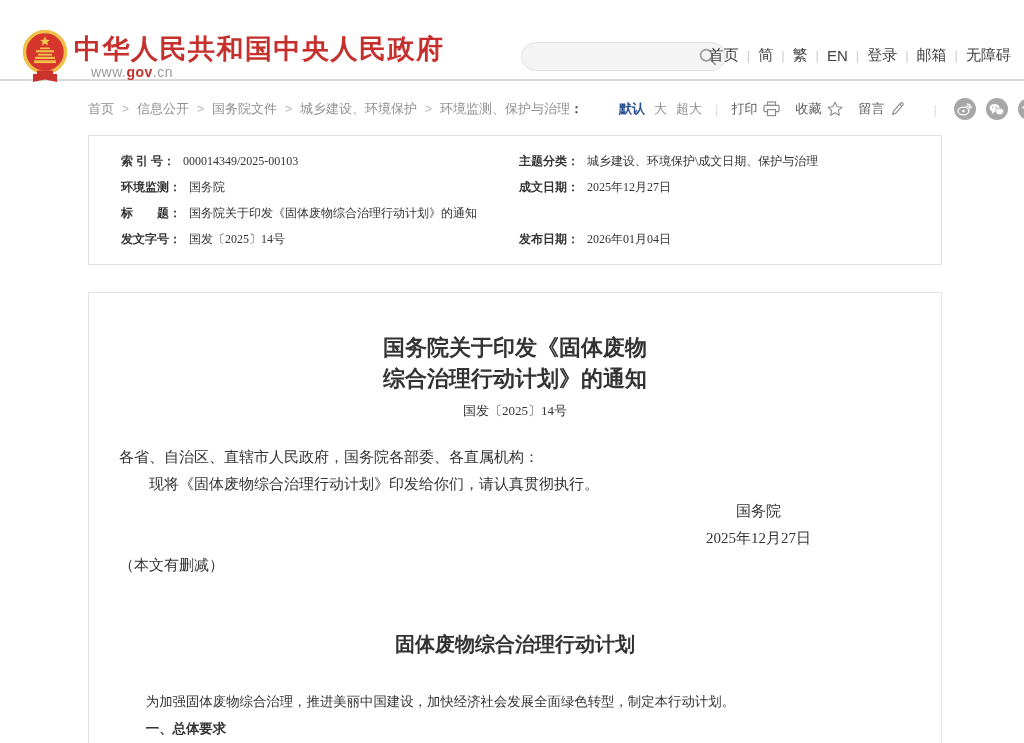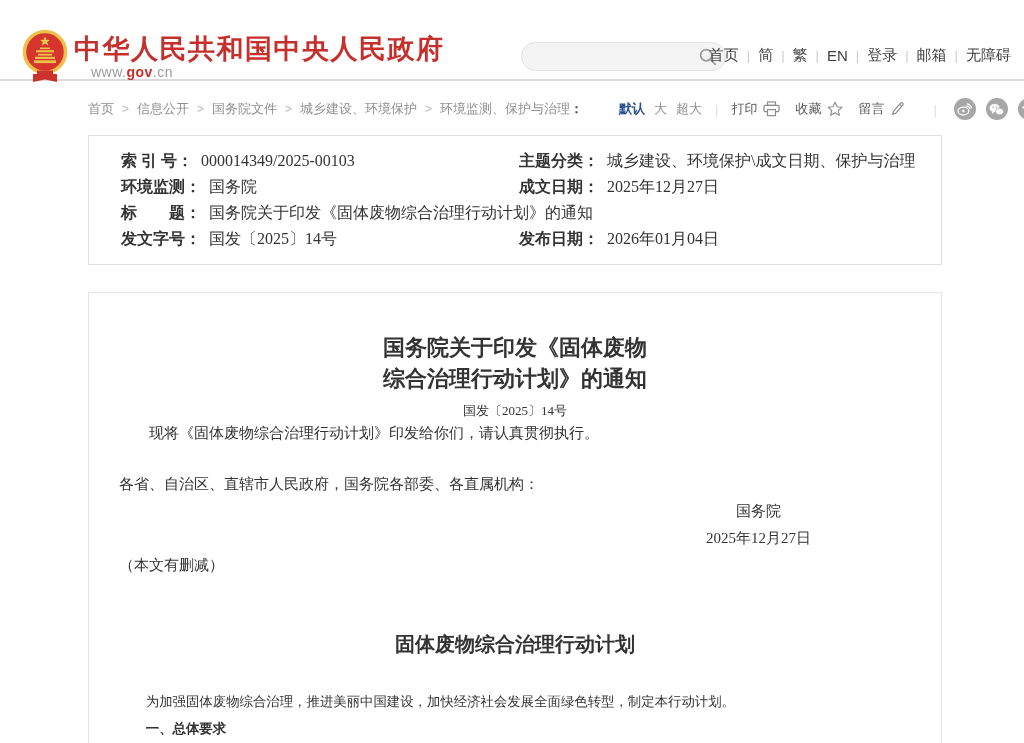--- a/index.html
+++ b/index.html
@@ -35,21 +35,21 @@
   .fs-opt.active { color:#29508f; font-weight:bold;padding-left:27px; }
   .bar-sep { color:#dedede; margin:0 13px; }
   .tool-action { display:flex; align-items:center; color:#5a5a5a; margin-right:15px; cursor:pointer; }
   .tool-action svg { margin-left:6px; }
   .shares { display:flex; gap:10px; margin-left:4px; }
   .share-circle { width:22px; height:22px; border-radius:50%; background:#a7a7a7;
                   display:flex; align-items:center; justify-content:center; cursor:pointer; }
   
   .meta-box { margin:14px 0 0 88px; width:854px; border:1px solid #e0e0e0;
               padding:12px 0 12px 32px; font-family:"Liberation Serif","DejaVu Serif",serif;
-              font-size:16px; color:#333; }
+              font-size:12px; color:#333; }
   .meta-row { display:flex; line-height:26px; }
   .meta-cell { display:flex; }
   .meta-cell.left { width:398px; }
   .meta-cell.left.wide { width:auto; }
   .meta-cell.right { flex:1; }
   .mlabel { font-weight:bold; white-space:pre; }
   .mvalue { margin-left:8px; white-space:pre; }
   
   .doc-box { margin:27px 0 0 88px; width:854px; height:470px; border:1px solid #e4e4e4;
              padding:39px 30px 0 30px; font-family:"Liberation Serif","DejaVu Serif",serif; color:#333; }
@@ -217,22 +217,22 @@
   </div>
 </div>
 
 <div class="doc-box">
   <div class="doc-title">
     <div>国务院关于印发《固体废物</div>
     <div>综合治理行动计划》的通知</div>
   </div>
   <div class="doc-number">国发〔2025〕14号</div>
 
+  <p class="para salutation">各省、自治区、直辖市人民政府，国务院各部委、各直属机构：</p>
   <p class="para indent">现将《固体废物综合治理行动计划》印发给你们，请认真贯彻执行。</p>
-  <p class="para salutation">各省、自治区、直辖市人民政府，国务院各部委、各直属机构：</p>
 
   <div class="sign-block">
     <div>国务院</div>
     <div>2025年12月27日</div>
   </div>
 
   <p class="para">（本文有删减）</p>
 
   <div class="plan-title">固体废物综合治理行动计划</div>
 

